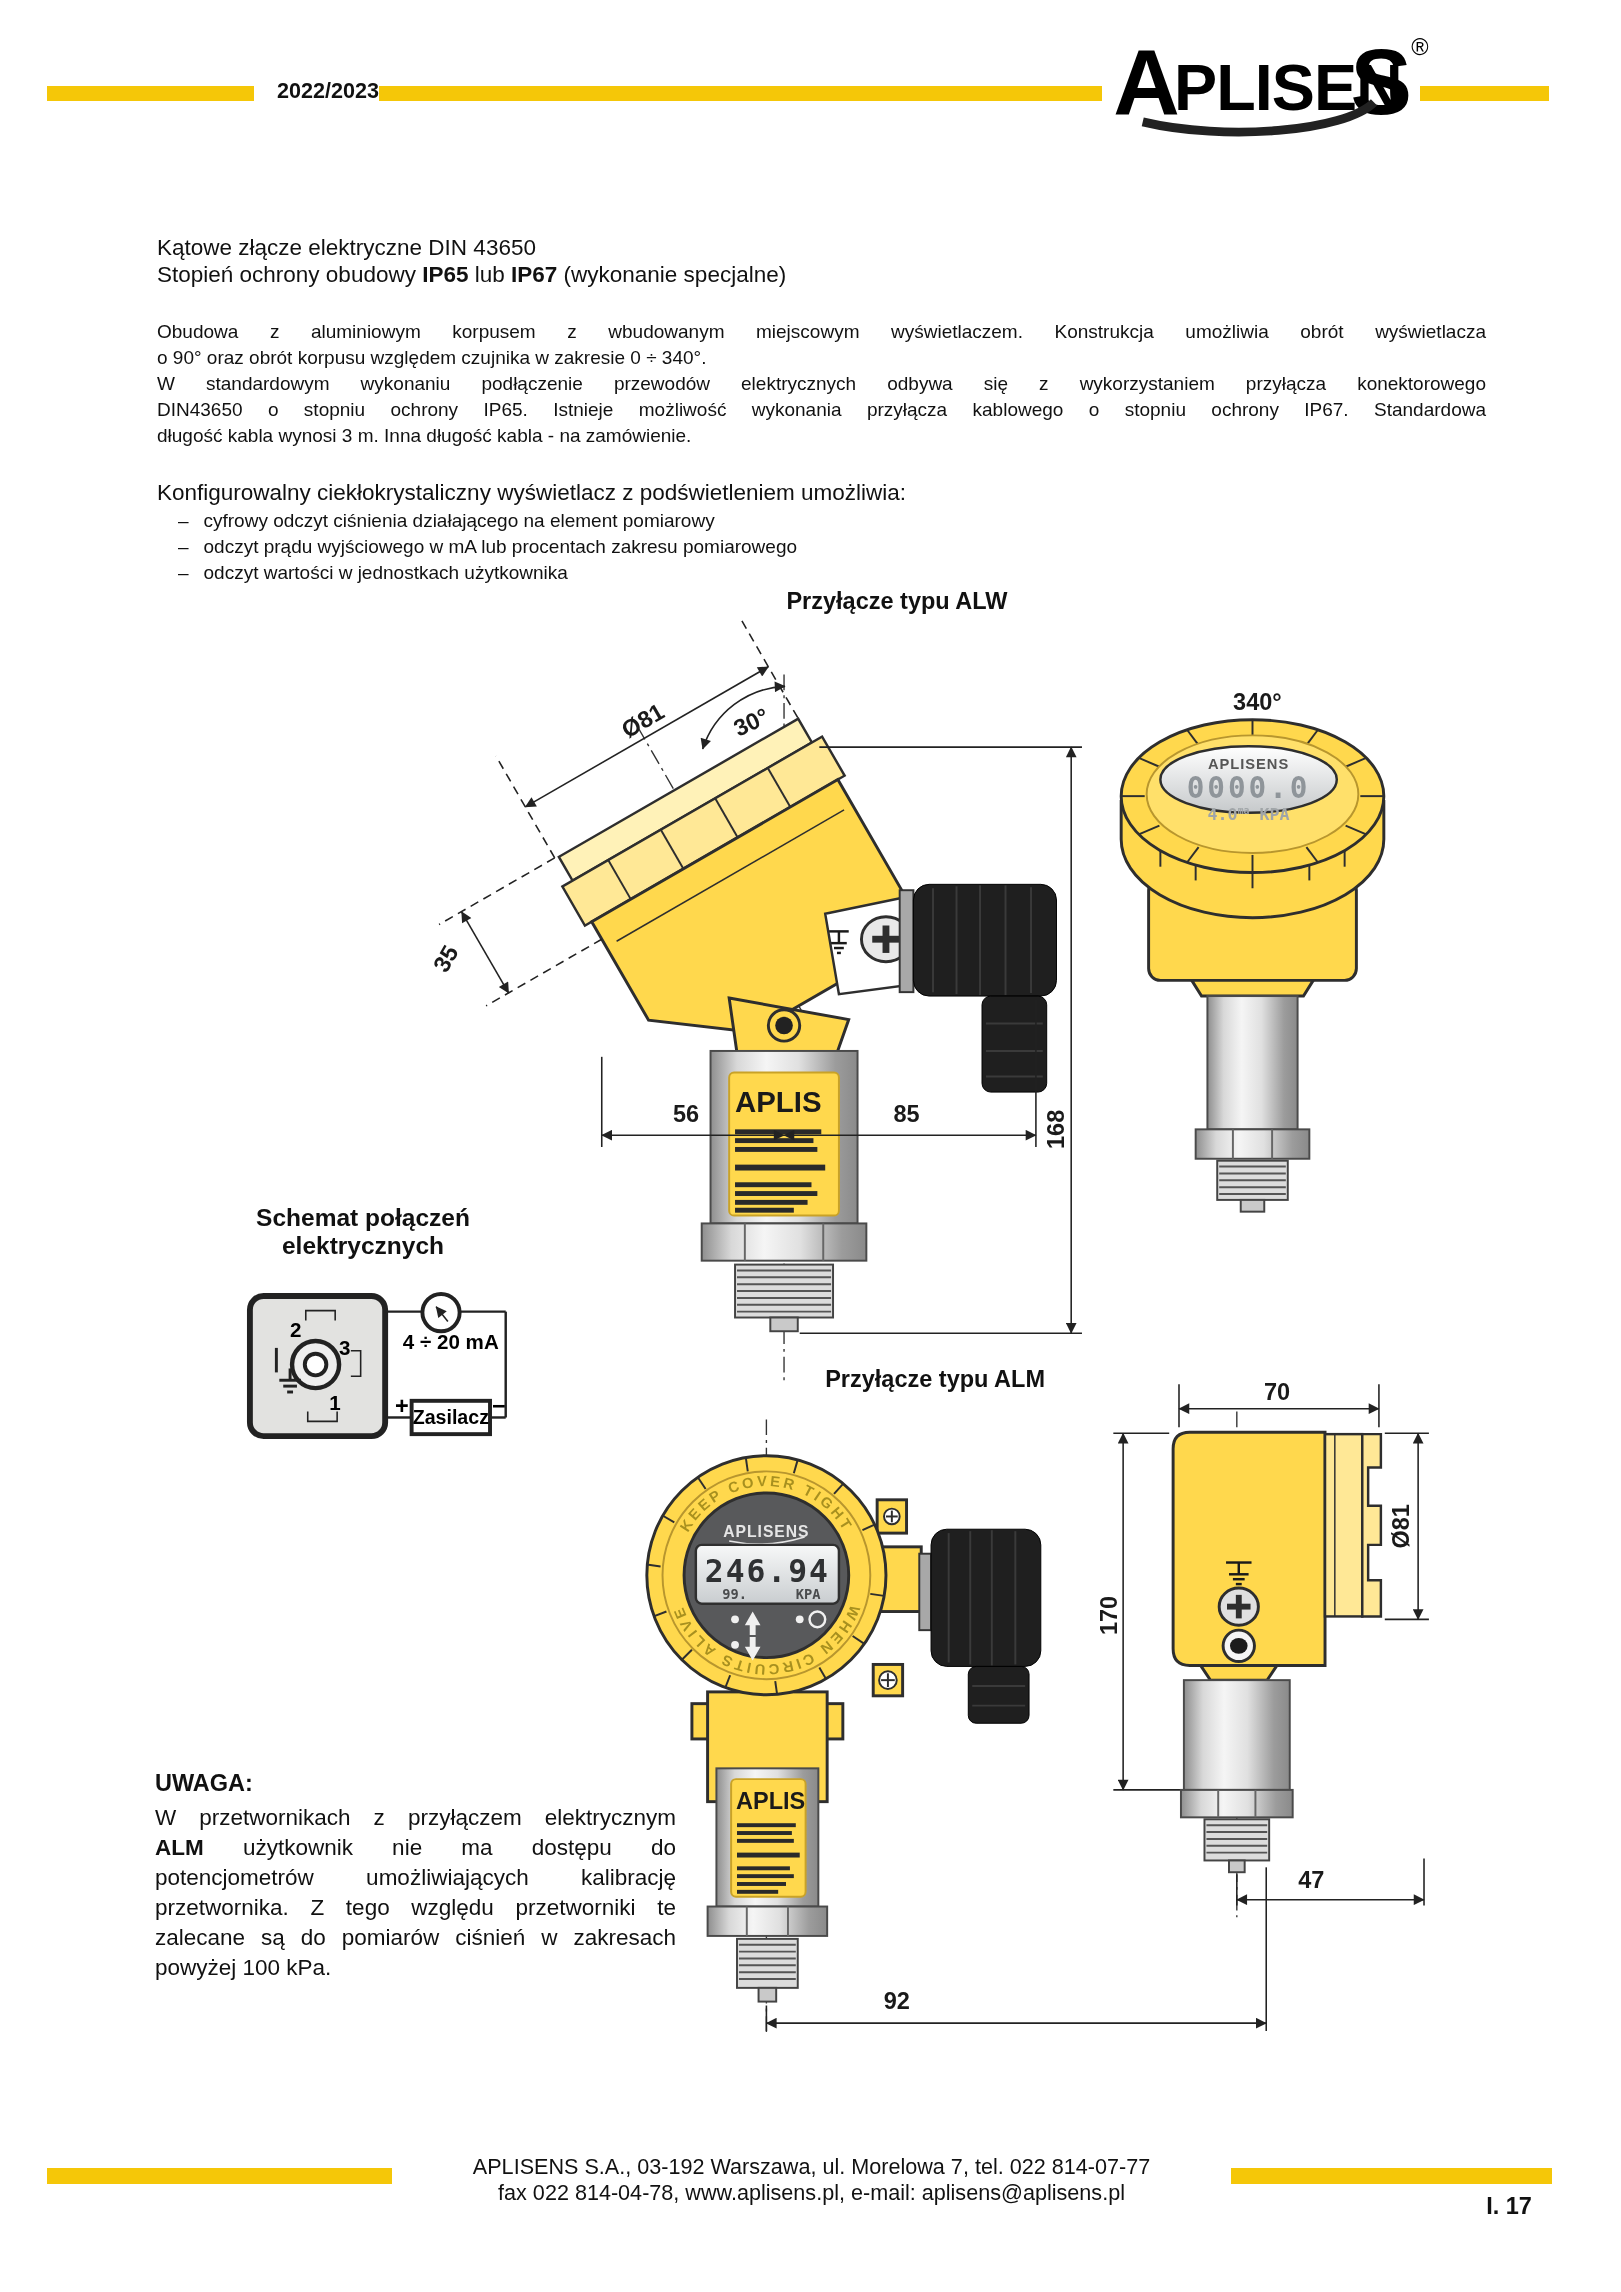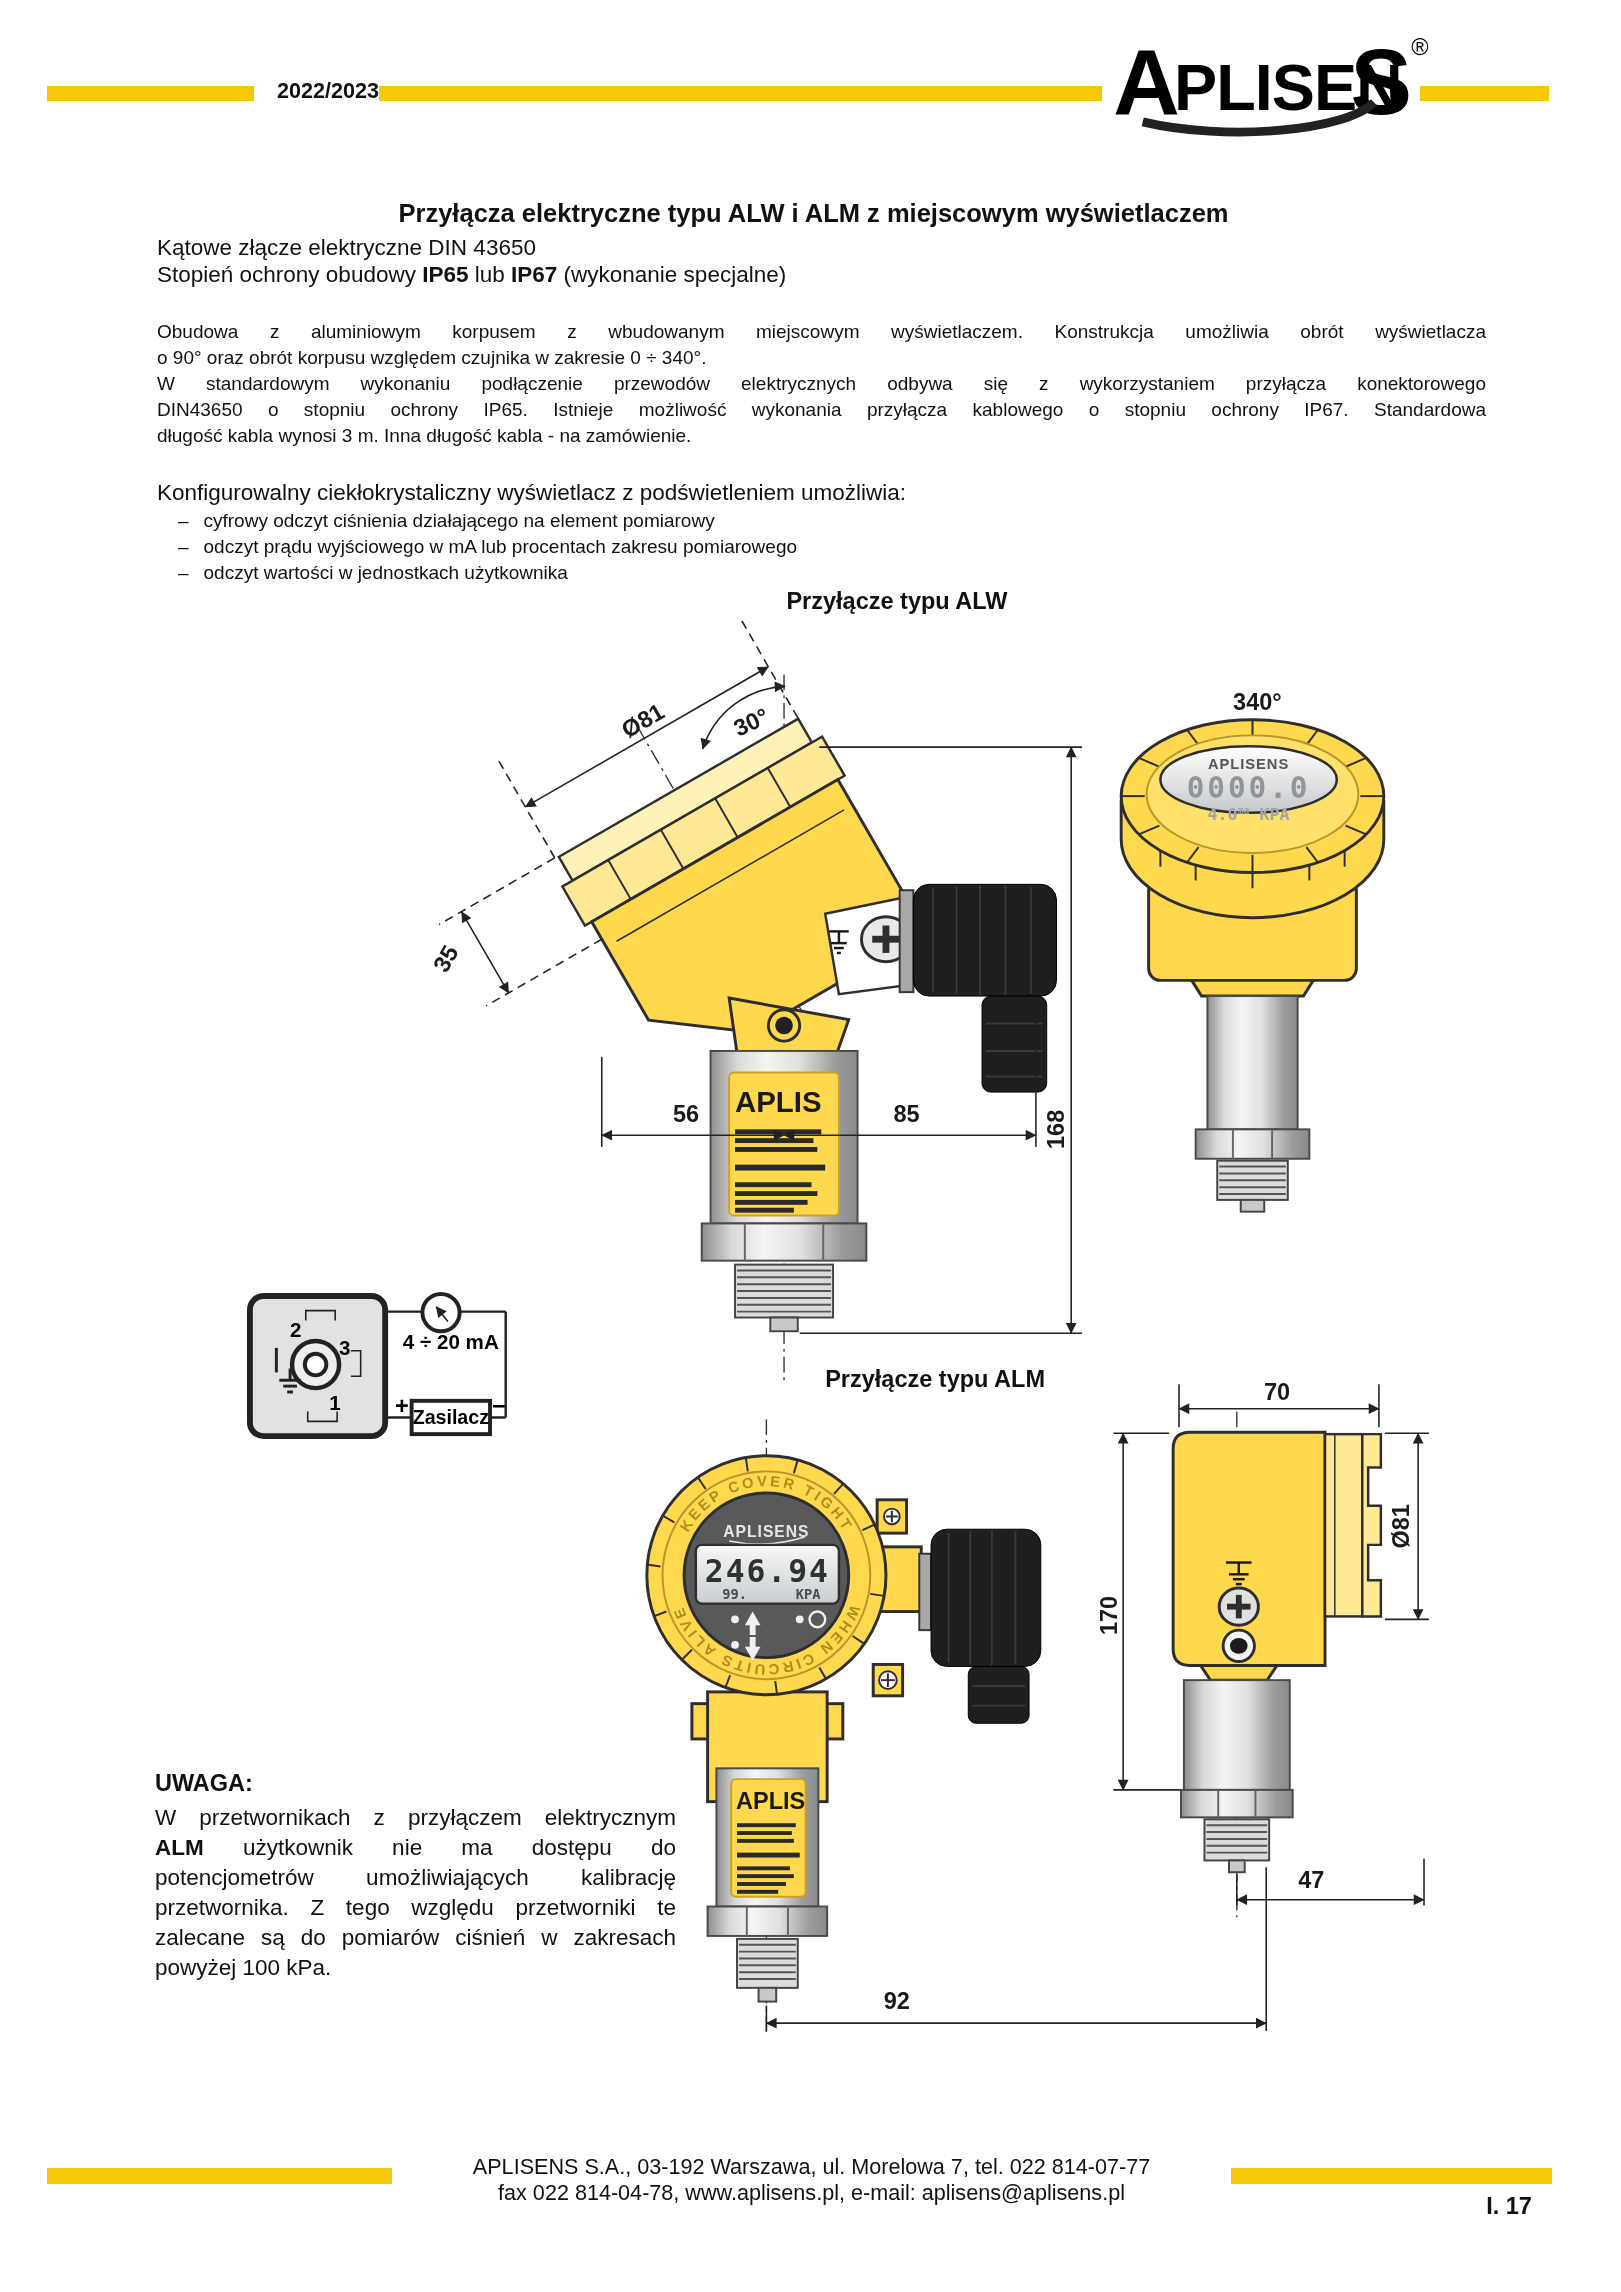--- a/index.html
+++ b/index.html
@@ -437,21 +437,20 @@
         <line class="d" x1="1146" y1="1462" x2="1146" y2="1826" marker-start="url(#ar)" marker-end="url(#ar)"></line>
         <text class="dimtxt" x="1140" y="1648" text-anchor="middle" transform="rotate(-90 1140 1648)">170</text>
         <line class="d" x1="1262" y1="1912" x2="1262" y2="1944"></line>
         <line class="d" x1="1453" y1="1896" x2="1453" y2="1944"></line>
         <line class="d" x1="1262" y1="1938" x2="1453" y2="1938" marker-start="url(#ar)" marker-end="url(#ar)"></line>
         <text class="dimtxt" x="1338" y="1926" text-anchor="middle">47</text>
       </g>
     </g>
   </svg>
 
-  <div id="title" class="t" style="left:147px; top:199px; width:1333px;">Przyłącza elektryczne typu ALW i ALM z miejscowym wyświetlaczem</div>
 
   <div class="t body-line" style="left:157px; top:235px;">Kątowe złącze elektryczne DIN 43650</div>
   <div class="t body-line" style="left:157px; top:262px;"><span>Stopień ochrony obudowy </span><b>IP65</b><span> lub </span><b>IP67</b><span> (wykonanie specjalne)</span></div>
 
   <div class="para" style="left:157px; top:319px; width:1329px;">
     <div class="jl">Obudowa z aluminiowym korpusem z wbudowanym miejscowym wyświetlaczem. Konstrukcja umożliwia obrót wyświetlacza</div>
     <div>o 90° oraz obrót korpusu względem czujnika w zakresie  0 ÷  340°.</div>
     <div class="jl">W standardowym wykonaniu podłączenie przewodów elektrycznych odbywa się z wykorzystaniem przyłącza konektorowego</div>
     <div class="jl">DIN43650 o stopniu ochrony IP65. Istnieje możliwość wykonania przyłącza kablowego o stopniu ochrony IP67. Standardowa</div>
     <div>długość kabla wynosi 3 m. Inna długość kabla - na zamówienie.</div>
@@ -459,20 +458,24 @@
 
   <div class="t body-line" style="left:157px; top:480px;">Konfigurowalny ciekłokrystaliczny wyświetlacz z podświetleniem  umożliwia:</div>
   <div class="para" style="left:178px; top:508px; width:1176px;">
     <div class="bullet"><span class="bdash">–</span><span>cyfrowy odczyt ciśnienia działającego na element pomiarowy</span></div>
     <div class="bullet"><span class="bdash">–</span><span>odczyt prądu wyjściowego w mA lub procentach zakresu pomiarowego</span></div>
     <div class="bullet"><span class="bdash">–</span><span>odczyt wartości w jednostkach użytkownika</span></div>
   </div>
 
   <div class="t h-bold" style="left:750px; top:588px; width:294px;">Przyłącze typu ALW</div>
 
+  <div id="schemat-title" class="t" style="left:165px; top:1204px; width:396px; white-space:normal;">
+    <div>Schemat połączeń</div>
+    <div>elektrycznych</div>
+  </div>
 
   <div class="t h-bold" style="left:751px; top:1366px; width:294px;text-align:right;">Przyłącze typu ALM</div>
 
   <div id="uwaga-head">UWAGA:</div>
   <div id="uwaga-block">
     <div class="jl">W przetwornikach z przyłączem elektrycznym</div>
     <div class="jl"><b>ALM</b><span> użytkownik nie ma dostępu do</span></div>
     <div class="jl">potencjometrów umożliwiających kalibrację</div>
     <div class="jl">przetwornika. Z tego względu przetworniki te</div>
     <div class="jl">zalecane są do pomiarów ciśnień w zakresach</div>

